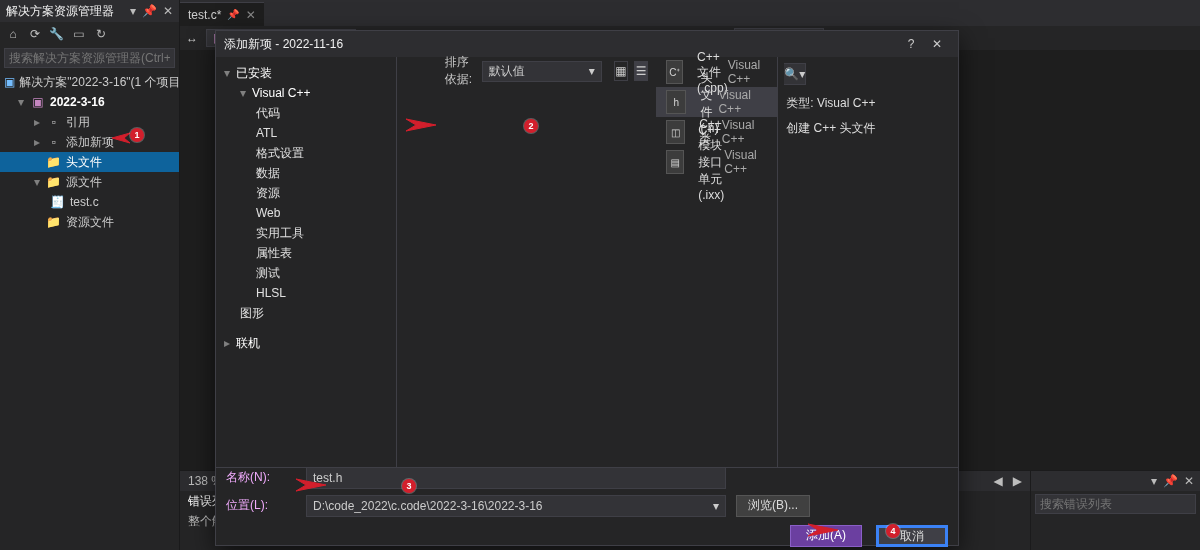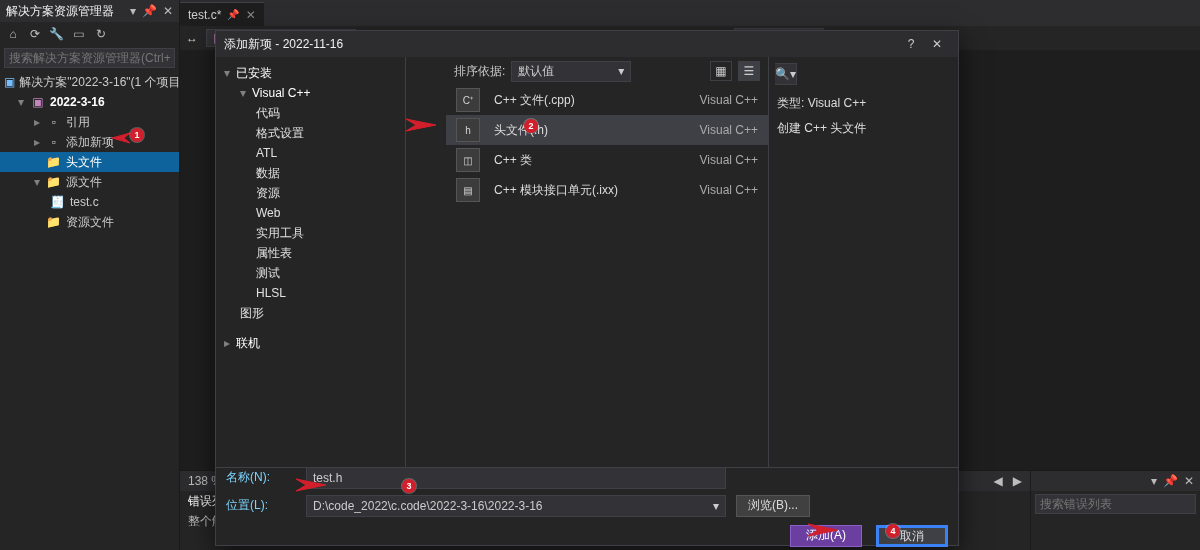--- a/index.html
+++ b/index.html
@@ -52,41 +52,41 @@
 .dlg-title .wbtn { width: 26px; height: 22px; display: inline-flex; align-items: center; justify-content: center; color: #ccc; }
 .dlg-body { flex: 1; display: flex; }
 .dlg-nav { width: 190px; border-right: 1px solid #3f3f46; padding: 6px 0; }
 .nav-row { display: flex; align-items: center; height: 20px; padding-left: 8px; color: #e0e0e0; }
 .nav-row .arrow { width: 12px; color: #808080; }
 .nav-row.group { color: #fff; }
 .nav-ind0 { padding-left: 8px; }
 .nav-ind1 { padding-left: 24px; }
 .nav-ind2 { padding-left: 40px; }
 
-.dlg-center { flex: 1; display: flex; flex-direction: column; margin-left: 40px; }
+.dlg-center { flex: 1; display: flex; flex-direction: row; margin-left: 40px; }
 .dlg-toolbar { height: 28px; display: flex; align-items: center; padding: 0 8px; gap: 6px; color: #ccc; }
 .dlg-toolbar .combo { background: #333337; border: 1px solid #3f3f46; padding: 1px 6px; min-width: 120px; display:flex; align-items:center; justify-content:space-between; }
 .view-btn { width: 22px; height: 20px; border: 1px solid #3f3f46; display: inline-flex; align-items: center; justify-content: center; color: #ccc; }
 .view-btn.active { background: #3f3f46; }
 .template-list { flex: 1; }
 .template-row { display: flex; align-items: center; height: 30px; padding: 0 10px; }
 .template-row.selected { background: #3f3f46; }
 .tpl-icon { width: 24px; height: 24px; background: #3c3c3c; border: 1px solid #555; margin-right: 14px; display: inline-flex; align-items: center; justify-content: center; color: #d4d4d4; font-size: 10px; }
 .tpl-name { flex: 1; color: #ddd; }
 .tpl-lang { color: #aaa; }
 
 .dlg-right { width: 190px; border-left: 1px solid #3f3f46; padding: 6px 0; display: flex; flex-direction: column; }
 .dlg-right .search-wrap { padding: 0 6px 6px 6px; display:flex; }
 .dlg-right .search-wrap input { flex:1; background: #333337; border: 1px solid #3f3f46; color: #ccc; padding: 2px 4px; height: 22px; }
 .dlg-right .search-wrap .sbtn { width: 22px; height: 22px; display: inline-flex; align-items: center; justify-content: center; color: #ccc; border: 1px solid #3f3f46; border-left:none; background:#333337;}
 .info-line { padding: 4px 8px; color: #ddd; }
 
 .dlg-footer { height: 78px; border-top: 1px solid #3f3f46; display: flex; flex-direction: column; justify-content: center; gap: 6px; padding: 8px 10px; }
 .form-row { display: flex; align-items: center; gap: 10px; }
-.form-row .lbl { width: 70px; color: #7dd3fc; }
+.form-row .lbl { width: 70px; color: #f0abfc; }
 .form-row input.text, .form-row .combo-path { flex: 1; background: #333337; border: 1px solid #3f3f46; color: #ccc; padding: 2px 6px; height: 22px; display: flex; align-items: center; justify-content: space-between; }
 .form-row .browse { width: 74px; height: 22px; background: #404040; border: 1px solid #555; color: #ddd; }
 .btn-row { display: flex; justify-content: flex-end; gap: 14px; padding-top: 2px; }
 .btn { min-width: 72px; height: 22px; background: #3f3f46; border: 3px solid #3b82f6; color: #ddd; }
 .btn.primary { background: #6b3fa0; border: 1px solid #8a5fc7; color: #fff; }
 
 
 .badge { position: absolute; width: 14px; height: 14px; border-radius: 50%; background: #d21f2c; color: #fff; font-size: 9px; font-weight: bold; display: inline-flex; align-items: center; justify-content: center; z-index: 50; box-shadow: 0 0 0 1px rgba(255,255,255,.25); }
 .red-arrow { position: absolute; z-index: 49; }
 .red-arrow path { fill: #d21f2c; stroke: #d21f2c; }
@@ -241,24 +241,24 @@
           <span>已安装</span>
       </div>
       <div class="nav-row group nav-ind1">
         <span class="arrow">▾</span>
           <span>Visual C++</span>
       </div>
       <div class="nav-row nav-ind2">
           <span>代码</span>
         </div>
       <div class="nav-row nav-ind2">
+          <span>ATL</span>
+        </div>
+      <div class="nav-row nav-ind2">
           <span>格式设置</span>
-        </div>
-      <div class="nav-row nav-ind2">
-          <span>ATL</span>
         </div>
       <div class="nav-row nav-ind2">
           <span>数据</span>
         </div>
       <div class="nav-row nav-ind2">
           <span>资源</span>
         </div>
       <div class="nav-row nav-ind2">
           <span>Web</span>
         </div>

